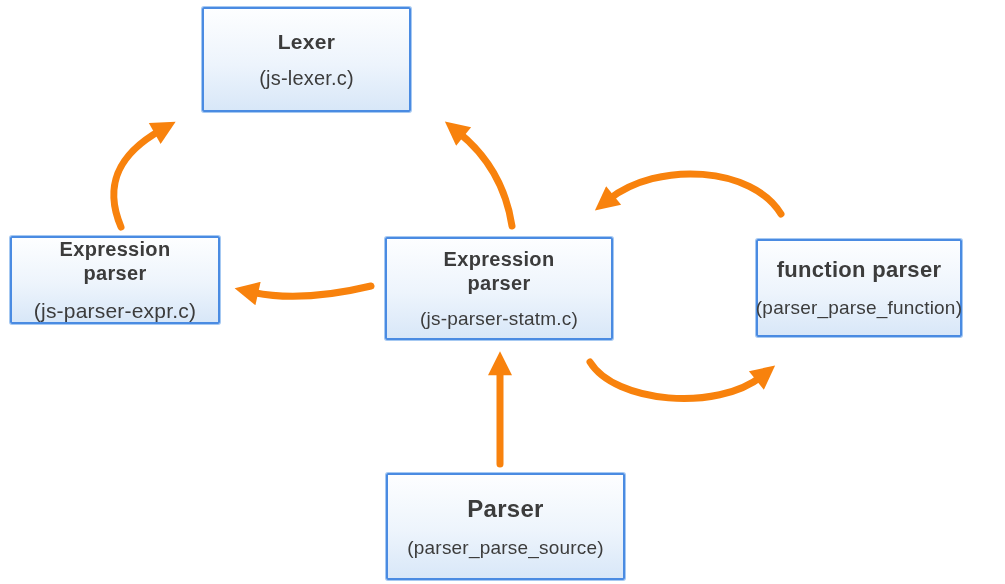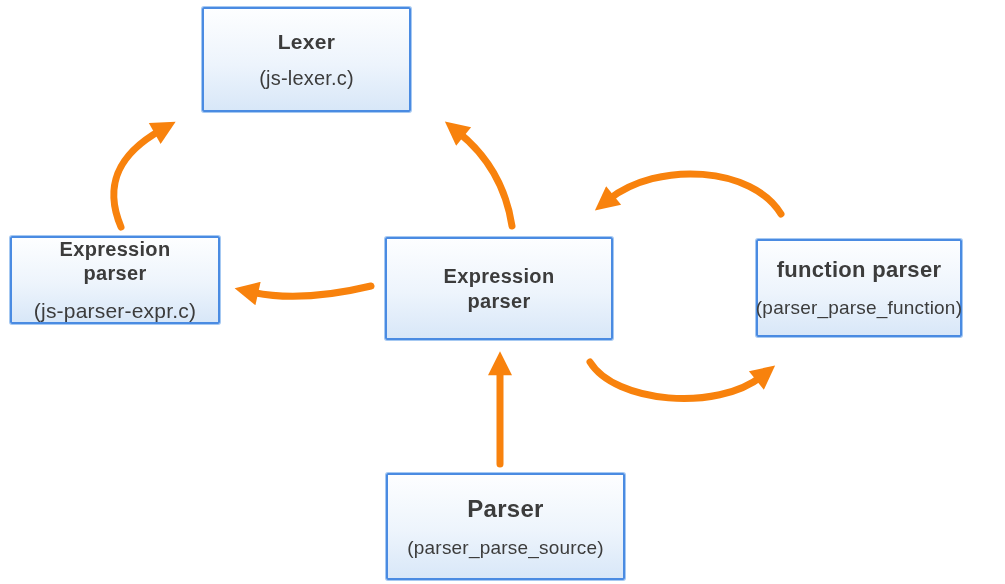--- a/index.html
+++ b/index.html
@@ -103,20 +103,21 @@
 
   <div class="node node-expression">
     <div class="title">Expression
 parser</div>
     <div class="subtitle">(js-parser-expr.c)</div>
   </div>
 
   <div class="node node-statement">
     <div class="title">Expression
 parser</div>
+    <div class="subtitle">(js-parser-statm.c)</div>
   </div>
 
   <div class="node node-function">
     <div class="title">function parser</div>
     <div class="subtitle">(parser_parse_function)</div>
   </div>
 
   <div class="node node-parser">
     <div class="title">Parser</div>
     <div class="subtitle">(parser_parse_source)</div>

